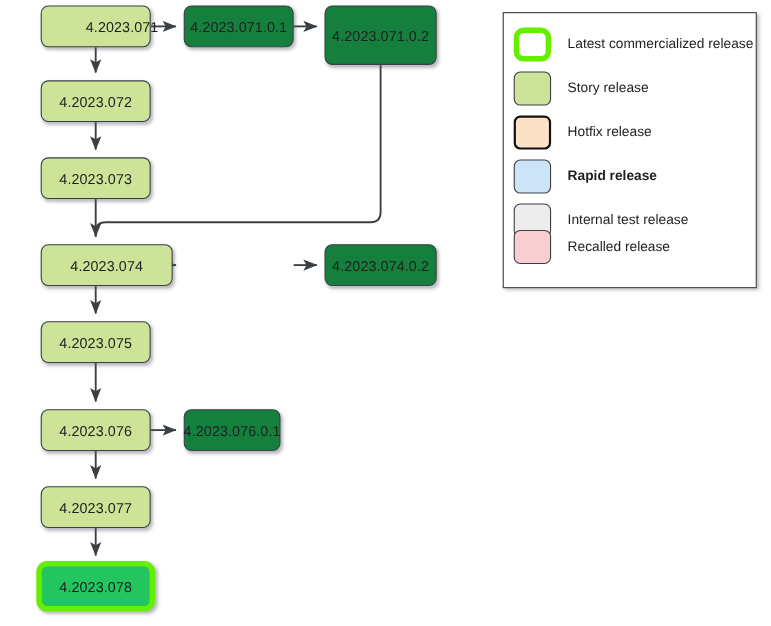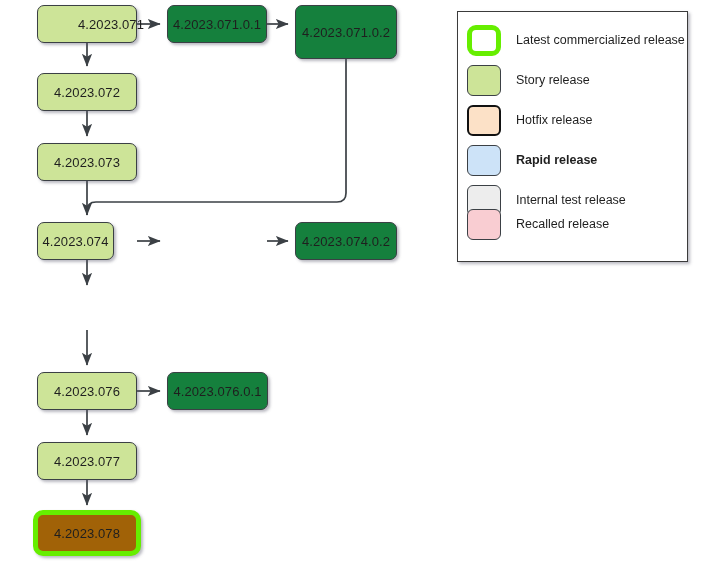--- a/index.html
+++ b/index.html
@@ -52,21 +52,21 @@
   }
   .node-story {
     background: #cde498;
     border: 1.6px solid #3b4045;
   }
   .node-rapid {
     background: #15803d;
     border: 1.6px solid #3b4045;
   }
   .node-latest {
-    background: #a16207;
+    background: #22c55e;
     border: 5px solid #66ee00;
     border-radius: 10px;
     justify-content: center;
   }
 
   
   #legend {
     position: absolute;
     left: 457px;
     top: 11px;
@@ -169,35 +169,38 @@
   </div>
 
   <div class="node node-story" style="left:37px; top:73px; width:100px; height:38px;">
     <span>4.2023.072</span>
   </div>
 
   <div class="node node-story" style="left:37px; top:143px; width:100px; height:38px;">
     <span>4.2023.073</span>
   </div>
 
-  <div class="node node-story" style="left:37px; top:222px; width:77px; height:38px;">
+  <div class="node node-story" style="left:37px; top:222px; width:120px; height:38px;">
     <span>4.2023.074</span>
   </div>
 
 
   <div class="node node-rapid" style="left:295px; top:222px; width:102px; height:38px;">
     <span>4.2023.074.0.2</span>
   </div>
 
+  <div class="node node-story" style="left:37px; top:292px; width:100px; height:38px;">
+    <span>4.2023.075</span>
+  </div>
 
   <div class="node node-story" style="left:37px; top:372px; width:100px; height:38px;">
     <span>4.2023.076</span>
   </div>
 
-  <div class="node node-rapid" style="left:167px; top:372px; width:101px; height:38px;">
+  <div class="node node-rapid" style="left:167px; top:372px; width:88px; height:38px;">
     <span>4.2023.076.0.1</span>
   </div>
 
   <div class="node node-story" style="left:37px; top:442px; width:100px; height:38px;">
     <span>4.2023.077</span>
   </div>
 
   <div class="node node-latest" style="left:33px; top:510px; width:108px; height:46px;">
     <span>4.2023.078</span>
   </div>

